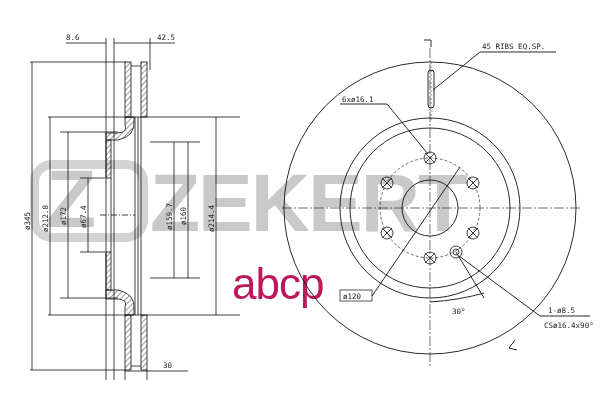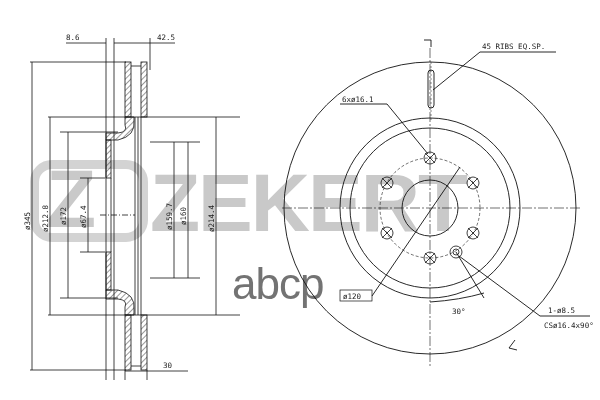--- a/index.html
+++ b/index.html
@@ -3,21 +3,21 @@
   <meta charset="utf-8">
   <style>
     html, body { margin: 0; padding: 0; background: #ffffff; }
     body { width: 600px; height: 400px; overflow: hidden; position: relative;
            font-family: "DejaVu Sans Mono", monospace; }
     #drawing { position: absolute; left: 0; top: 0; width: 600px; height: 400px; }
     .wm { position: absolute; color: #c9c9c9; font-family: "Liberation Sans", sans-serif;
           font-weight: bold; pointer-events: none; }
     .wm-logo { left: 150px; top: 162px; font-size: 82px; letter-spacing: -2px; line-height: 1; }
     .wm-abcp { left: 232px; top: 262px; font-size: 44px; font-weight: normal; line-height: 1;
-               color: #737373; letter-spacing: -1px; }
+               color: #be185d; letter-spacing: -1px; }
     .wm-badge { position: absolute; left: 30px; top: 160px; width: 118px; height: 82px;
                 border: 9px solid #d3d3d3; border-radius: 22px; box-sizing: border-box; }
     .wm-badge-z { position: absolute; left: 46px; top: 158px; font-size: 82px; color: #c9c9c9;
                   font-family: "Liberation Sans", sans-serif; font-weight: bold; line-height: 1; }
     svg text { font-family: "DejaVu Sans Mono", monospace; font-size: 7.5px; fill: #222; }
   </style>
 </head>
 <body>
 
 <div class="wm-badge"></div>

